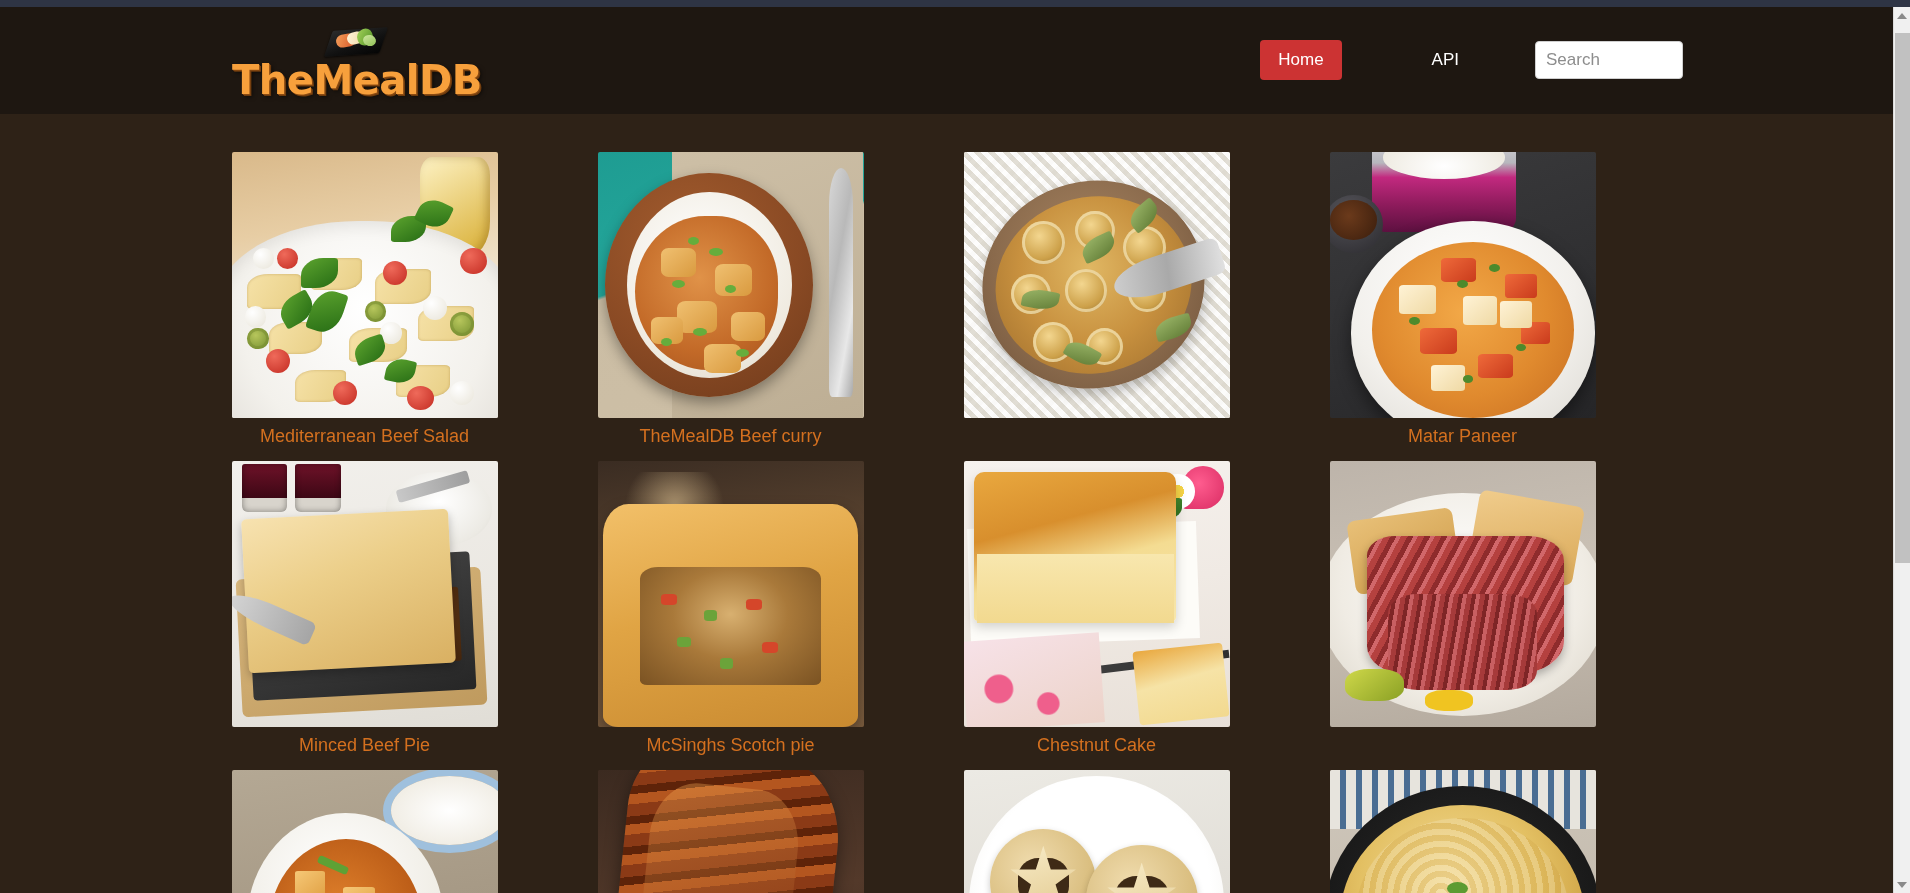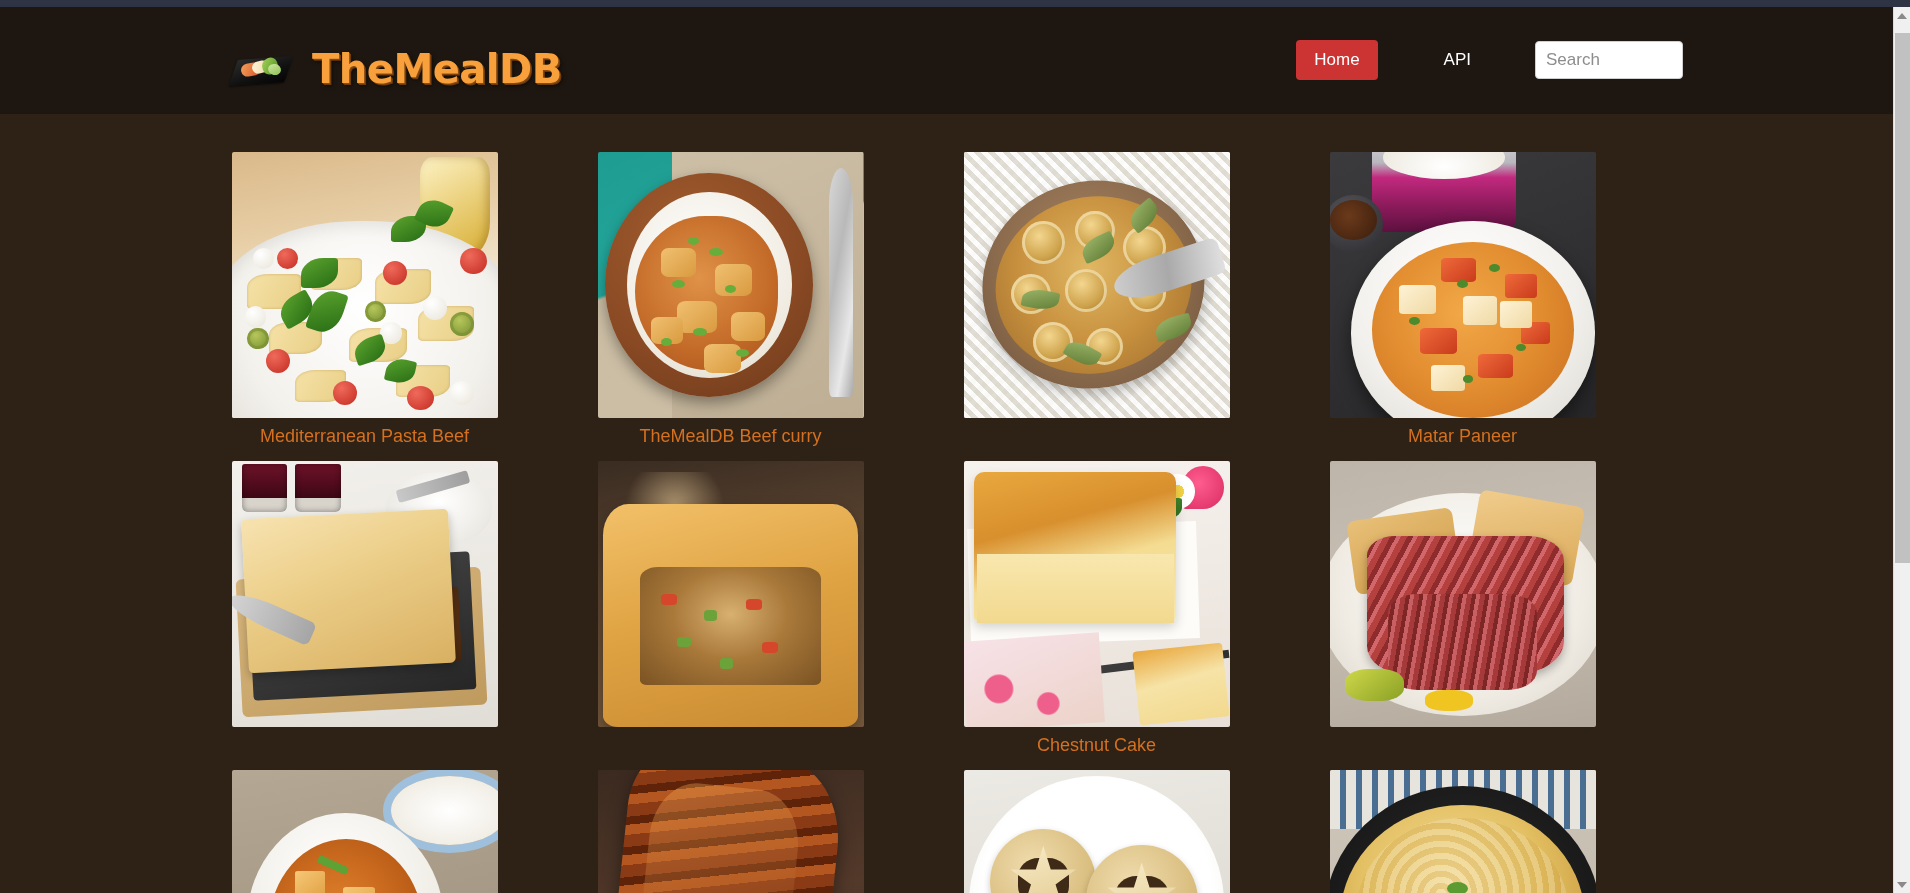--- a/index.html
+++ b/index.html
@@ -25,23 +25,24 @@
     background: #2e2217;
   }
 
   
   .site-header {
     width: 1893px; height: 107px;
     background: #1e1711;
     position: relative;
   }
   .brand {
-    position: absolute; left: 232px; top: 39px;
-    display: flex; align-items: center; gap: 20px;
+    position: absolute; left: 232px; top: 16px;
+    display: flex; align-items: center; gap: 0;
     text-decoration: none;
+    flex-direction: column;
   }
   .brand-plate { position: relative; width: 60px; height: 34px; }
   .brand-plate .plate-body {
     position: absolute; left: 2px; top: 6px;
     width: 54px; height: 26px;
     background: linear-gradient(160deg,#2b2b2b 0%, #111 60%, #050505 100%);
     transform: skewX(-22deg) rotate(-4deg);
     border-radius: 2px;
     box-shadow: 0 1px 2px rgba(0,0,0,.7);
   }
@@ -72,21 +73,21 @@
     letter-spacing: -0.5px;
     color: #f7a03c;
     text-shadow:
       1px 1px 0 #8a4a12,
       2px 2px 0 #6b3a0e,
       3px 3px 4px rgba(0,0,0,.55);
   }
 
   .nav {
     position: absolute; right: 210px; top: 33px;
-    display: flex; align-items: center; gap: 0px;
+    display: flex; align-items: center; gap: 12px;
   }
   .nav-link {
     color: #ffffff;
     font-size: 17px;
     text-decoration: none;
     padding: 10px 18px;
     border-radius: 4px;
     display: inline-block;
     white-space: nowrap;
   }
@@ -577,21 +578,21 @@
             <span class="oliv" style="left:6%;top:66%;width:8%;height:8%"></span>
             <span class="basil" style="left:26%;top:40%;width:14%;height:11%"></span>
             <span class="basil" style="left:30%;top:52%;width:12%;height:16%;transform:rotate(18deg)"></span>
             <span class="basil" style="left:18%;top:54%;width:13%;height:10%;transform:rotate(-30deg)"></span>
             <span class="basil" style="left:60%;top:24%;width:13%;height:10%"></span>
             <span class="basil" style="left:70%;top:18%;width:12%;height:10%;transform:rotate(25deg)"></span>
             <span class="basil" style="left:46%;top:70%;width:12%;height:9%;transform:rotate(-18deg)"></span>
             <span class="basil" style="left:58%;top:78%;width:11%;height:9%;transform:rotate(12deg)"></span>
           </span>
         </span>
-        <span class="card-title">Mediterranean Pasta Beef</span>
+        <span class="card-title">Mediterranean Beef Salad</span>
       </a>
 
       <a class="card" href="#">
         <span class="card-thumb">
           <span class="ph mbc">
             <span class="napkin"></span>
             <span class="spoon"></span>
             <span class="bowl"></span>
             <span class="rice"></span>
             <span class="curry"></span>
@@ -672,36 +673,38 @@
             <span class="wine2"></span>
             <span class="plates"></span>
             <span class="cutlery"></span>
             <span class="board"></span>
             <span class="tray"></span>
             <span class="meat"></span>
             <span class="crust"></span>
             <span class="spoon"></span>
           </span>
         </span>
+        <span class="card-title">Minced Beef Pie</span>
       </a>
 
       <a class="card" href="#">
         <span class="card-thumb">
           <span class="ph msp">
             <span class="glow"></span>
             <span class="pie"></span>
             <span class="filling"></span>
             <span class="bit" style="left:24%;top:50%;width:6%;height:4%"></span>
             <span class="bit g" style="left:40%;top:56%;width:5%;height:4%"></span>
             <span class="bit" style="left:56%;top:52%;width:6%;height:4%"></span>
             <span class="bit g" style="left:30%;top:66%;width:5%;height:4%"></span>
             <span class="bit" style="left:62%;top:68%;width:6%;height:4%"></span>
             <span class="bit g" style="left:46%;top:74%;width:5%;height:4%"></span>
           </span>
         </span>
+        <span class="card-title">McSinghs Scotch pie</span>
       </a>
 
       <a class="card" href="#">
         <span class="card-thumb">
           <span class="ph mdc">
             <span class="flower"></span>
             <span class="daisy"></span>
             <span class="leaf"></span>
             <span class="paper"></span>
             <span class="loaf"></span>

